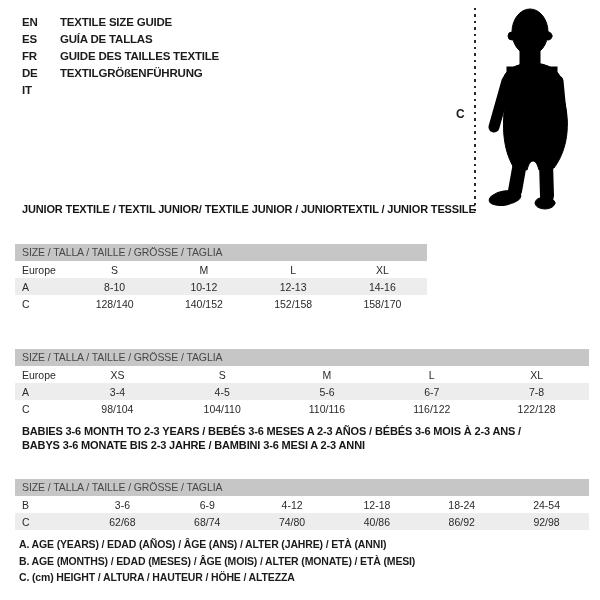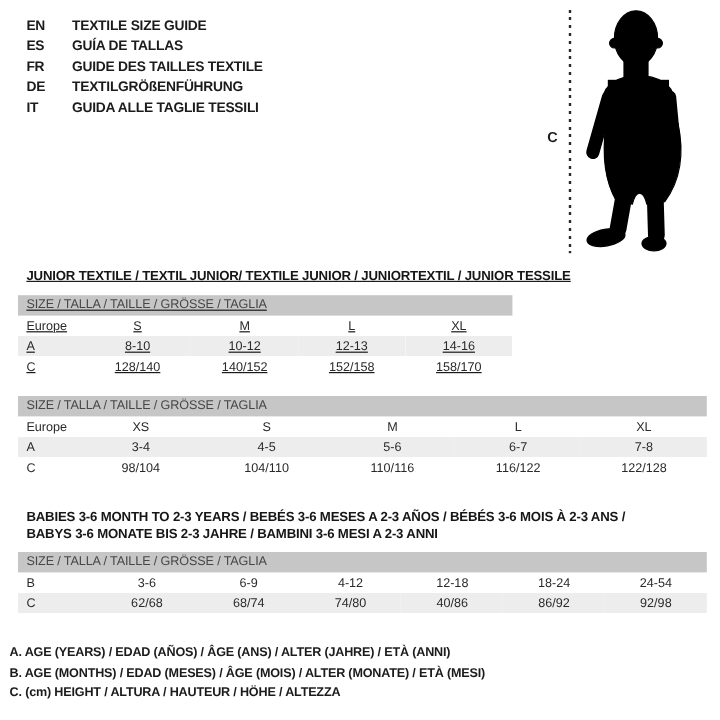--- a/index.html
+++ b/index.html
@@ -26,32 +26,32 @@
   .silhouette{position:absolute;left:487px;top:5px;}
   
   .table-section{position:absolute;left:15px;}
   .t-title{
     font-weight:bold;font-size:11px;letter-spacing:-0.15px;white-space:nowrap;
     margin:0 0 0 7px;height:14px;line-height:14px;color:#161616;
   }
   .t-gap{height:9px;}
   .size-bar{
     background:var(--header-bar);height:17px;line-height:17px;
-    padding-left:7px;font-size:10.5px;color:#474747;letter-spacing:-0.1px;
+    padding-left:7px;font-size:10.5px;color:#474747;letter-spacing:-0.1px;margin-top:19px;
   }
   table.size-table{border-collapse:collapse;table-layout:fixed;font-size:10.5px;}
   table.size-table td{height:17px;padding:0;text-align:center;color:#2a2a2a;overflow:hidden;white-space:nowrap;}
   table.size-table td.lbl{text-align:left;padding-left:7px;}
   table.size-table tr.alt{background:var(--row-alt);}
   .t1 table{width:412px;}
   .t2 table,.t3 table{width:574px;}
   .t1 .size-bar{width:405px;}
   .t2 .size-bar,.t3 .size-bar{width:567px;}
   
-  .notes{position:absolute;left:8px;top:536px;}
+  .notes{position:absolute;left:19px;top:536px;}
   .note-line{font-weight:bold;font-size:10.5px;letter-spacing:-0.15px;height:16.5px;line-height:16.5px;white-space:nowrap;}
 </style>
 </head>
 <body>
 
 <div class="page">
 
   <div class="lang-block">
     <div class="lang-row">
       <span class="lang-code">EN</span>
@@ -64,21 +64,20 @@
     <div class="lang-row">
       <span class="lang-code">FR</span>
       <span class="lang-text">GUIDE DES TAILLES TEXTILE</span>
     </div>
     <div class="lang-row">
       <span class="lang-code">DE</span>
       <span class="lang-text">TEXTILGRÖßENFÜHRUNG</span>
     </div>
     <div class="lang-row">
       <span class="lang-code">IT</span>
-      <span class="lang-text">GUIDA ALLE TAGLIE TESSILI</span>
     </div>
   </div>
 
   <div class="dotted-line"></div>
   <div class="figure-label">C</div>
   <svg class="silhouette" width="100" height="206" viewBox="0 0 100 206">
     <g fill="#000000" stroke="#000000" stroke-linecap="round">
       <ellipse cx="43" cy="27" rx="18" ry="23"></ellipse>
       <circle cx="25" cy="31" r="4"></circle>
       <circle cx="61" cy="31" r="4"></circle>
@@ -88,21 +87,21 @@
       <line x1="20" y1="76" x2="7" y2="122" stroke-width="11"></line>
       <line x1="71" y1="76" x2="75" y2="118" stroke-width="11"></line>
       <path d="M18,98 C14,128 18,148 27,163 L40,165 C43,153 49,153 52,165 L67,163 C78,148 84,126 78,98 Z"></path>
       <line x1="33" y1="158" x2="28" y2="186" stroke-width="14"></line>
       <ellipse cx="18" cy="193" rx="16" ry="7" transform="rotate(-10 18 193)"></ellipse>
       <line x1="59" y1="158" x2="60" y2="191" stroke-width="14"></line>
       <ellipse cx="58" cy="198" rx="10" ry="6"></ellipse>
     </g>
   </svg>
 
-  <div class="table-section t1" style="top:223px;text-decoration:underline;">
+  <div class="table-section t1" style="top:202px;">
     <div class="t-title">JUNIOR TEXTILE / TEXTIL JUNIOR/ TEXTILE JUNIOR / JUNIORTEXTIL / JUNIOR TESSILE</div>
     <div class="t-gap"></div>
     <div class="size-bar">SIZE / TALLA / TAILLE / GRÖSSE / TAGLIA</div>
     <table class="size-table">
       <colgroup>
           <col style="width:55px">
           <col>
           <col>
           <col>
           <col>

